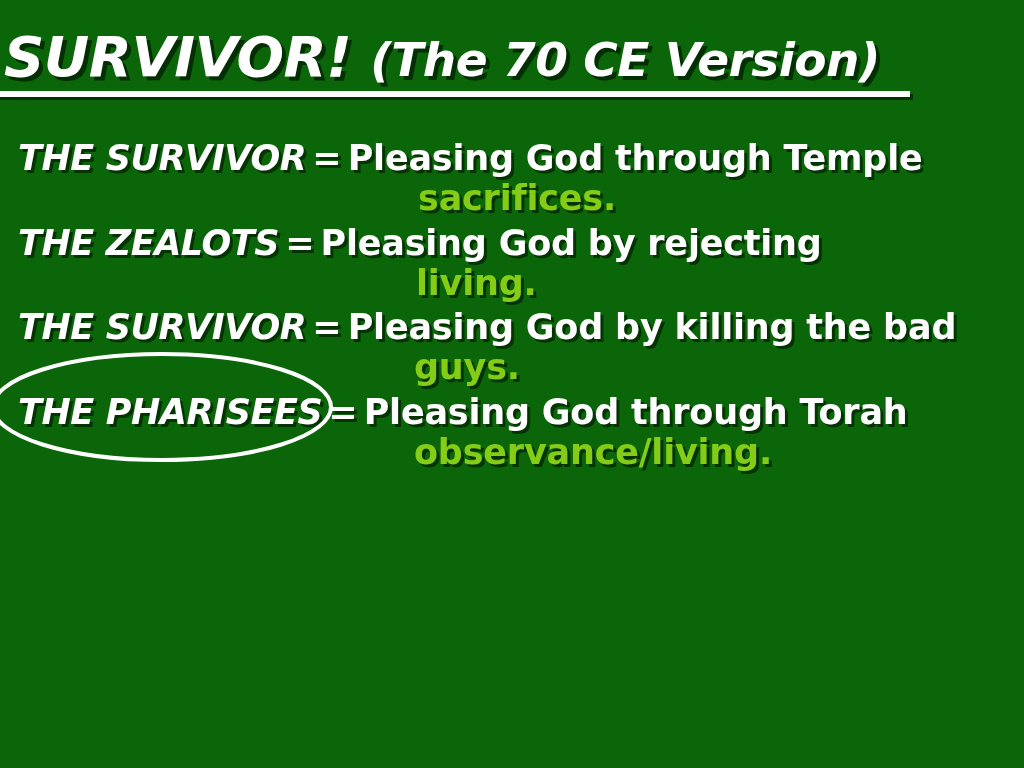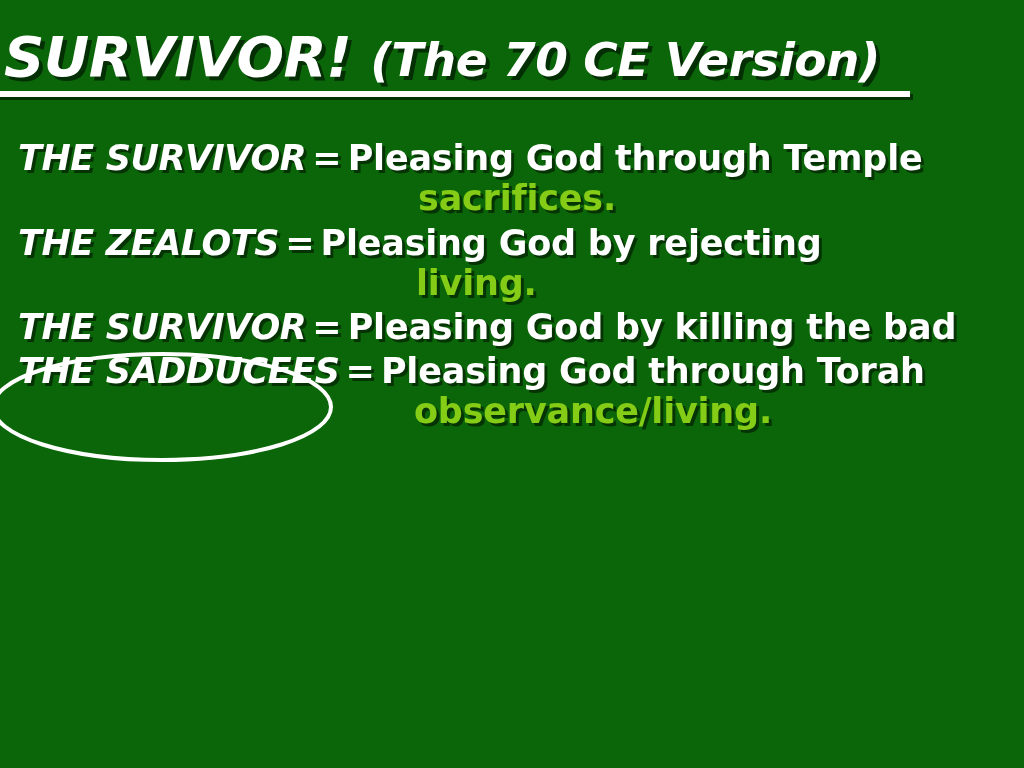--- a/index.html
+++ b/index.html
@@ -166,25 +166,28 @@
       </div>
       <div class="entry-cont">
         <span class="cont-text" style="margin-left:398px">living.</span>
       </div>
     </div>
 
     <div class="entry">
       <div class="entry-line">
         <span class="term">THE SURVIVOR</span><span class="eq">=</span><span class="desc">Pleasing God by killing the bad</span>
       </div>
-    </div>
-
-    <div class="entry">
-      <div class="entry-line">
-        <span class="term">THE SADDUCEES</span><span class="eq">=</span><span class="desc">Pleasing God through Torah</span>
+      <div class="entry-cont">
+        <span class="cont-text" style="margin-left:396px">guys.</span>
+      </div>
+    </div>
+
+    <div class="entry">
+      <div class="entry-line">
+        <span class="term">THE PHARISEES</span><span class="eq">=</span><span class="desc">Pleasing God through Torah</span>
       </div>
       <div class="entry-cont">
         <span class="cont-text" style="margin-left:396px">observance/living.</span>
       </div>
     </div>
 
 
   </div>
 
   <div class="ellipse-annotation">

